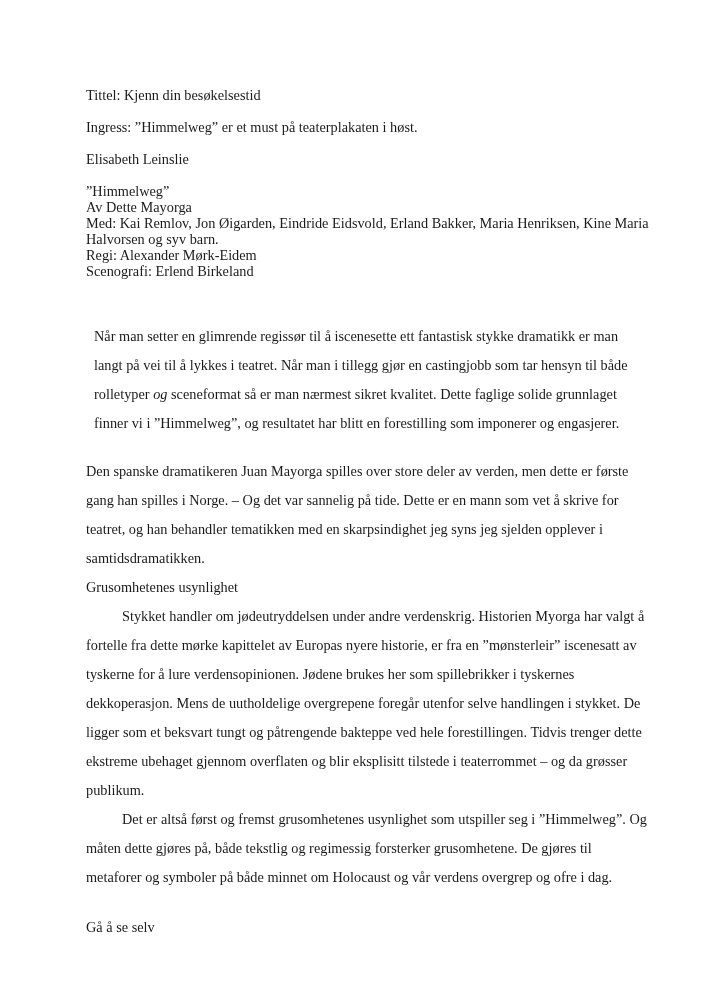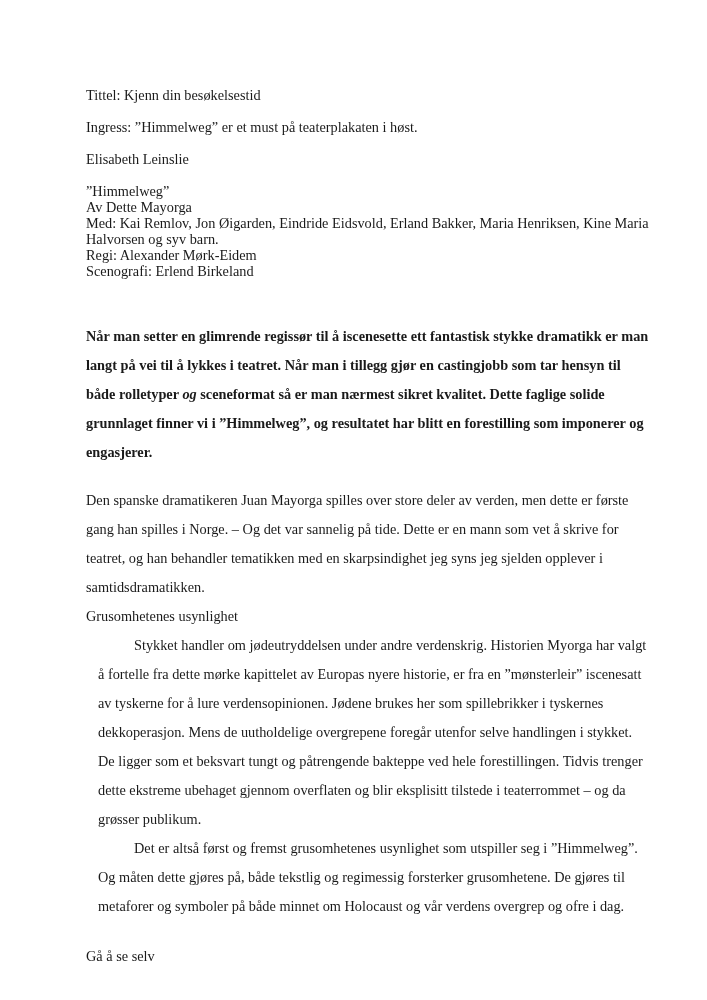--- a/index.html
+++ b/index.html
@@ -9,22 +9,22 @@
     background:#ffffff;
     overflow:hidden;
     font-family:"Liberation Serif","DejaVu Serif",serif;
     color:#1a1a1a;
   }
   .content{position:absolute;left:86px;top:87px;width:564px;}
   .meta{font-size:14.3px;line-height:16px;margin:0 0 16px 0;}
   .credits{margin:0 0 43px 0;}
   .credits p{font-size:14.3px;line-height:16px;margin:0;}
   .bodytext{font-size:14.3px;line-height:29px;margin:0;text-align:left;}
-  .intro{margin:0 0 19px 0;font-weight:bold;}
-  .indent{text-indent:36px;margin-left:12px;}
+  .intro{margin:0 0 19px 8px;}
+  .indent{text-indent:36px;}
   .closing{margin:21px 0 0 0;}
   em{font-style:italic;}
 </style>
 </head>
 <body>
 
 <div class="page">
   <div class="content">
 
     <p class="meta">Tittel: Kjenn din besøkelsestid</p>

